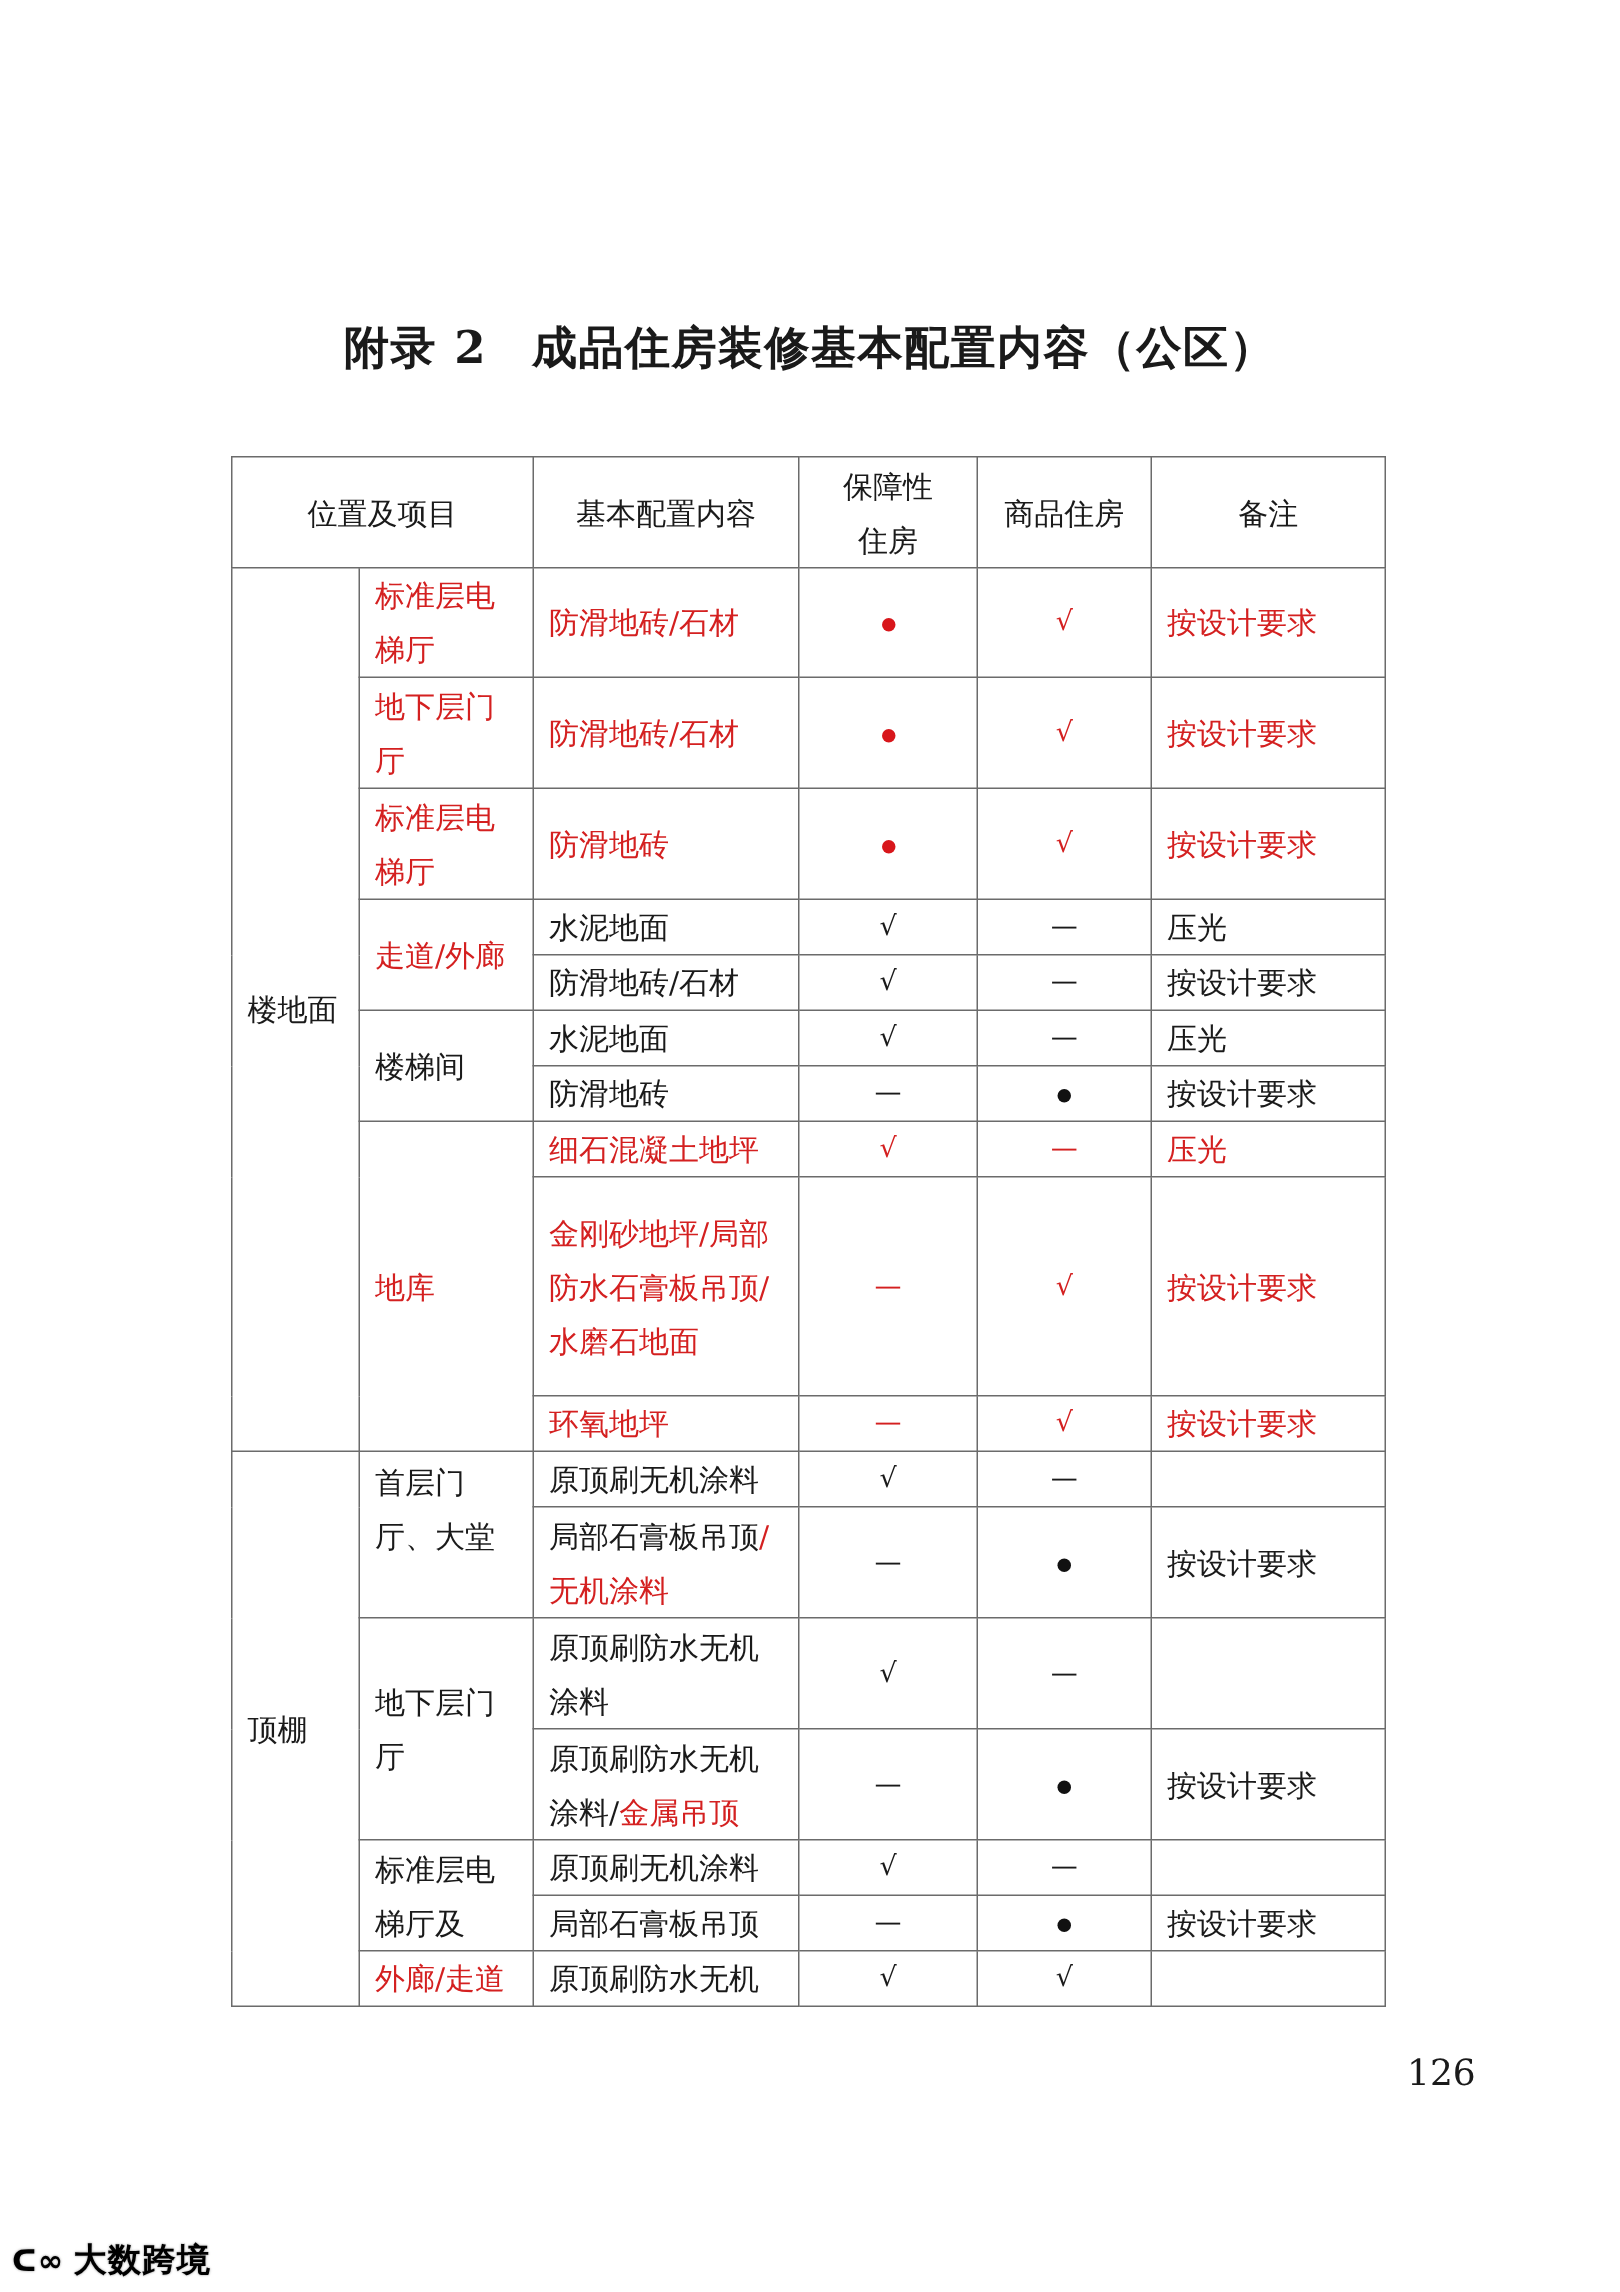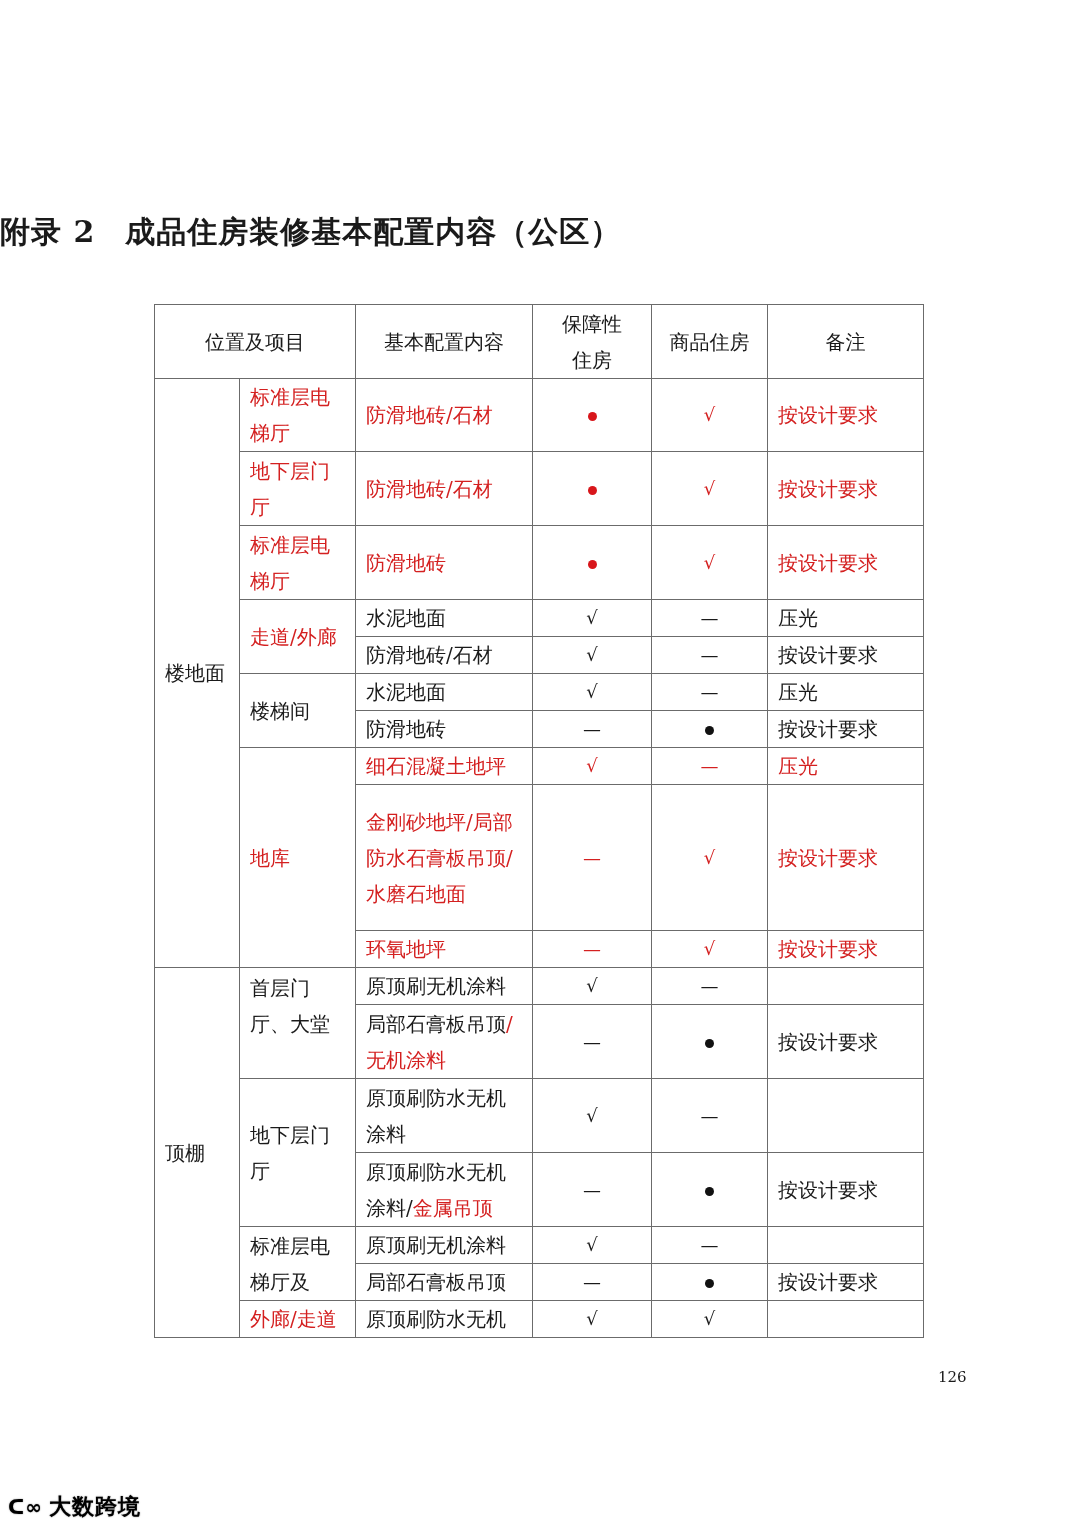--- a/index.html
+++ b/index.html
@@ -1,31 +1,31 @@
 <!DOCTYPE html>
 <html><head>
 <meta charset="utf-8">
 <style>
   html, body { margin: 0; padding: 0; background: #ffffff; }
   body { width: 1080px; height: 1528px; position: relative; overflow: hidden;
          font-family: "DejaVu Serif", "Liberation Serif", serif; color: #1a1a1a; }
-  .title { position: absolute; left: 0; width: 1080px; top: 212px; text-align: left;
+  .title { position: absolute; left: 0; width: 1080px; top: 212px; text-align: center;
            font-size: 30px; font-weight: bold; letter-spacing: 1px; }
   .title .num { margin-right: 30px; }
   table.cfg { position: absolute; left: 154px; top: 304px; border-collapse: collapse;
               table-layout: fixed; width: 769px; font-size: 20px; }
   table.cfg td, table.cfg th { border: 1.5px solid #6b6b6b; padding: 0 10px;
               line-height: 36px; vertical-align: middle; font-weight: normal; }
   table.cfg th { text-align: center; line-height: 36px; }
   .c { text-align: center; }
   .red { color: #d42020; }
   .sym { font-family: "DejaVu Sans", sans-serif; font-size: 18px; }
   .dot { display: inline-block; width: 9px; height: 9px; border-radius: 50%; background: #111; vertical-align: middle; }
   .dot.red-dot { background: #d8161b; }
-  .page-num { position: absolute; left: 938px; top: 1368px; font-size: 15px; }
+  .page-num { position: absolute; left: 938px; top: 1368px; font-size: 24px; }
   .watermark { position: absolute; left: 8px; top: 1492px; font-family: "DejaVu Sans", sans-serif;
                font-size: 22px; font-weight: bold; color: #000000;
                text-shadow: 0 0 2px #bdbdbd, 0 0 1px #9e9e9e; letter-spacing: 1px; }
   .watermark .logo { font-size: 20px; margin-right: 6px; }
 </style>
 </head>
 <body>
 
 <div class="title">
   <span class="num">附录 2</span><span>成品住房装修基本配置内容（公区）</span>

